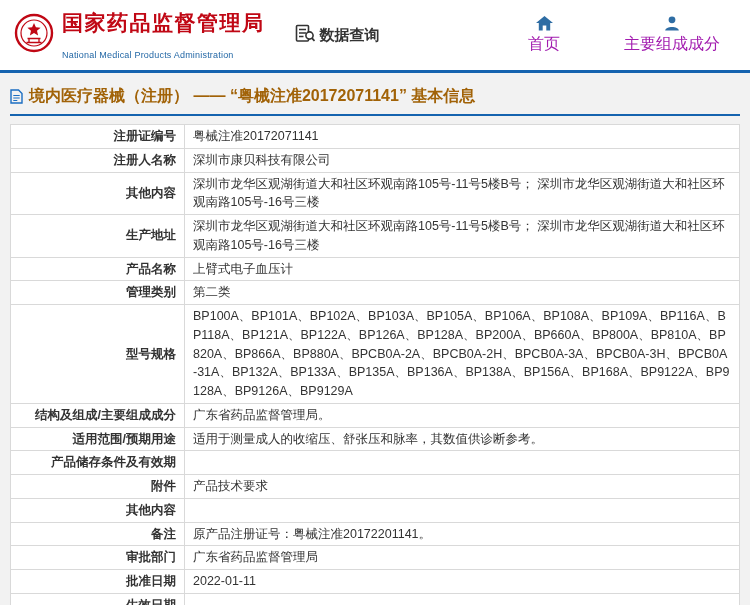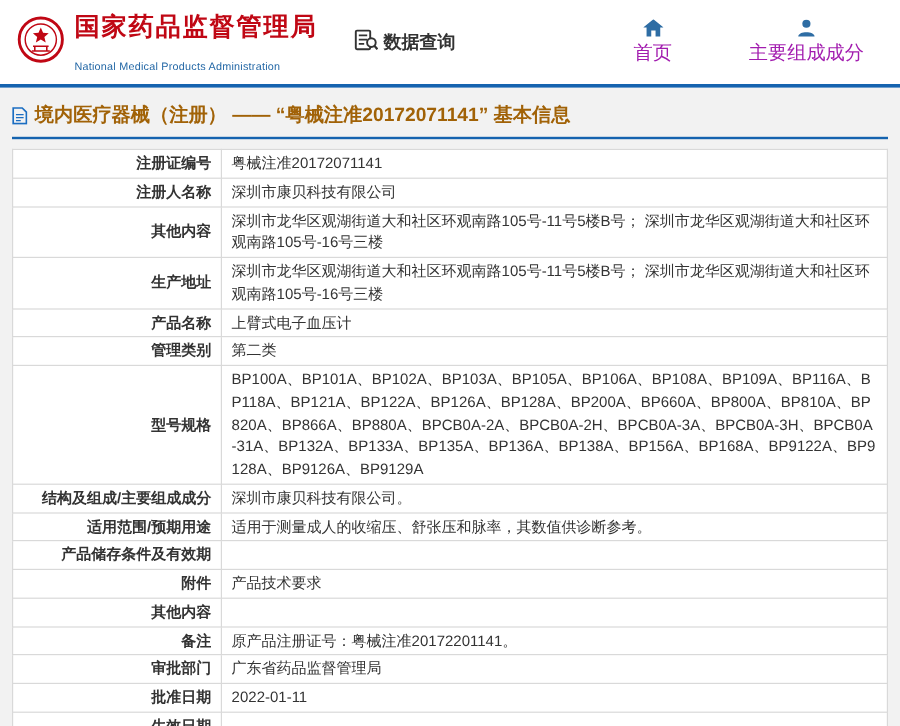--- a/index.html
+++ b/index.html
@@ -171,21 +171,21 @@
           <tr>
             <th><span>管理类别</span></th>
             <td>第二类</td>
           </tr>
           <tr>
             <th><span>型号规格</span></th>
             <td>BP100A、BP101A、BP102A、BP103A、BP105A、BP106A、BP108A、BP109A、BP116A、BP118A、BP121A、BP122A、BP126A、BP128A、BP200A、BP660A、BP800A、BP810A、BP820A、BP866A、BP880A、BPCB0A-2A、BPCB0A-2H、BPCB0A-3A、BPCB0A-3H、BPCB0A-31A、BP132A、BP133A、BP135A、BP136A、BP138A、BP156A、BP168A、BP9122A、BP9128A、BP9126A、BP9129A</td>
           </tr>
           <tr>
             <th><span>结构及组成/主要组成成分</span></th>
-            <td>深圳市康贝科技有限公司。</td>
+            <td>广东省药品监督管理局。</td>
           </tr>
           <tr>
             <th><span>适用范围/预期用途</span></th>
             <td>适用于测量成人的收缩压、舒张压和脉率，其数值供诊断参考。</td>
           </tr>
           <tr>
             <th><span>产品储存条件及有效期</span></th>
             <td>&nbsp;</td>
           </tr>
           <tr>

